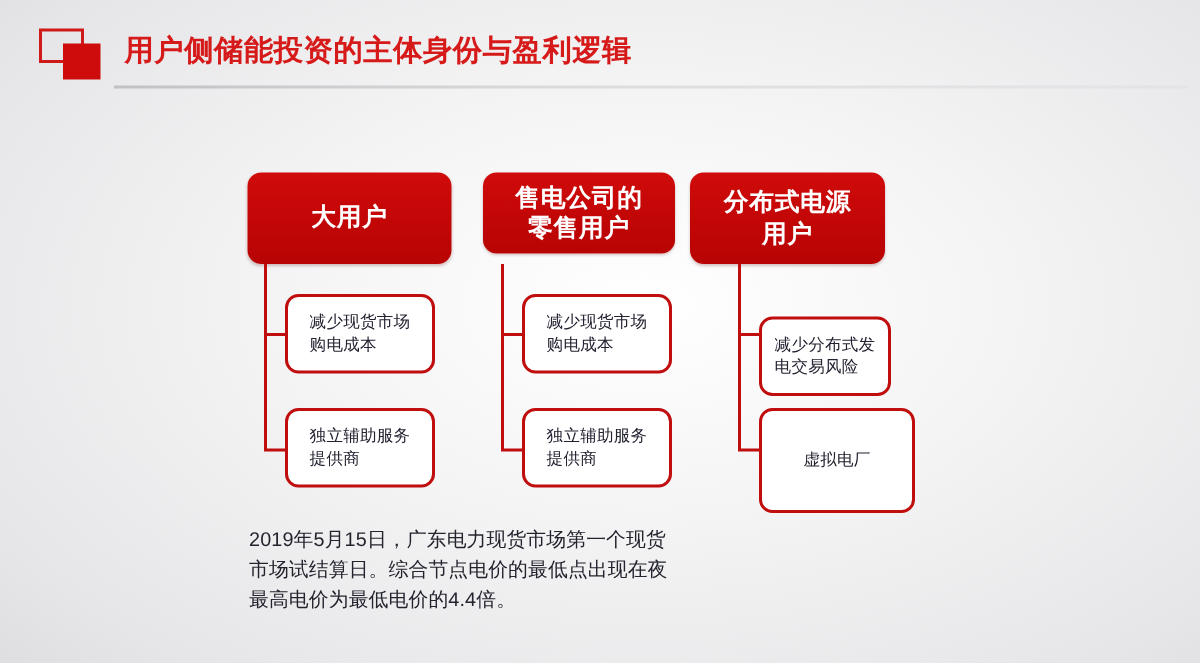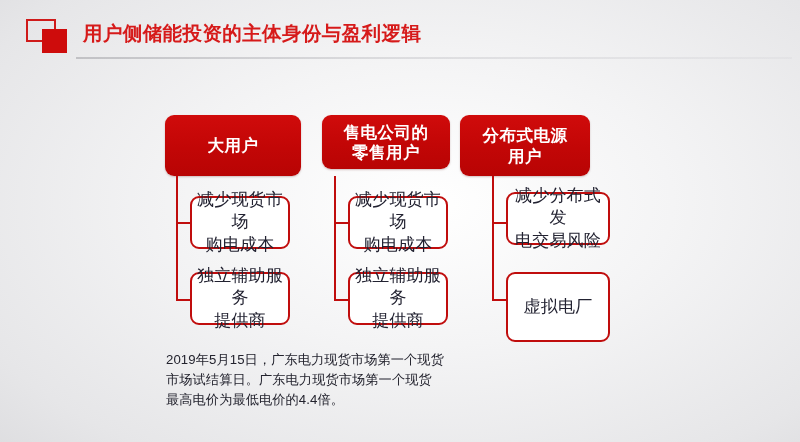--- a/index.html
+++ b/index.html
@@ -113,22 +113,22 @@
   .leaf-box {
     position: absolute;
     border-radius: 9px;
     background: #ffffff;
     border: 2px solid #c00d0d;
     box-sizing: border-box;
     color: #222231;
     display: flex;
     align-items: center;
     justify-content: center;
-    text-align: center;
-    font-size: 17px;
+    text-align: left;
+    font-size: 11px;
     line-height: 1.32;
     letter-spacing: 0.2px;
     font-family: Liberation Serif, serif;
   }
 
   .conn-v {
     position: absolute;
     width: 2px;
     background: #c00d0d;
   }
@@ -188,25 +188,25 @@
       <div class="leaf-box" style="left:348px; top:272px; width:100px; height:53px;">独立辅助服务<br>提供商</div>
     </div>
 
     <div class="column">
       <div class="head-box" style="left:460px; top:115px; width:130px; height:61px;">分布式电源<br>用户</div>
 
       <div class="conn-v" style="left:492px; top:176px; height:124px;"></div>
       <div class="conn-h" style="left:492px; top:222px; width:14px;"></div>
       <div class="conn-h" style="left:492px; top:299px; width:14px;"></div>
 
-      <div class="leaf-box" style="left:506px; top:192px; width:104px; height:53px;">减少分布式发<br>电交易风险</div>
+      <div class="leaf-box" style="left:506px; top:211px; width:88px; height:53px;">减少分布式发<br>电交易风险</div>
       <div class="leaf-box" style="left:506px; top:272px; width:104px; height:70px;">虚拟电厂</div>
     </div>
 
   </div>
 
   <div id="caption">
     <div>2019年5月15日，广东电力现货市场第一个现货</div>
-    <div>市场试结算日。广东电力现货市场第一个现货</div>
+    <div>市场试结算日。综合节点电价的最低点出现在夜</div>
     <div>最高电价为最低电价的4.4倍。</div>
   </div>
 
 </div>
 
 </body></html>

